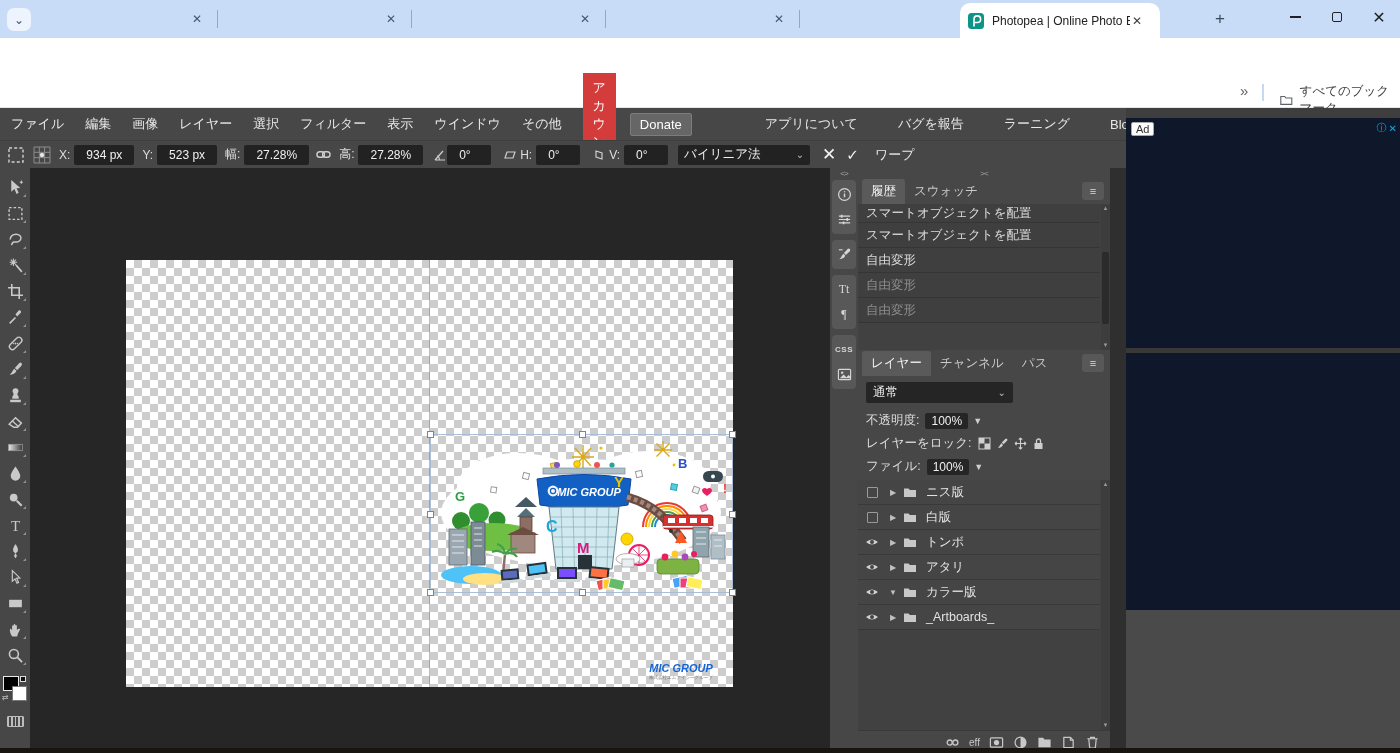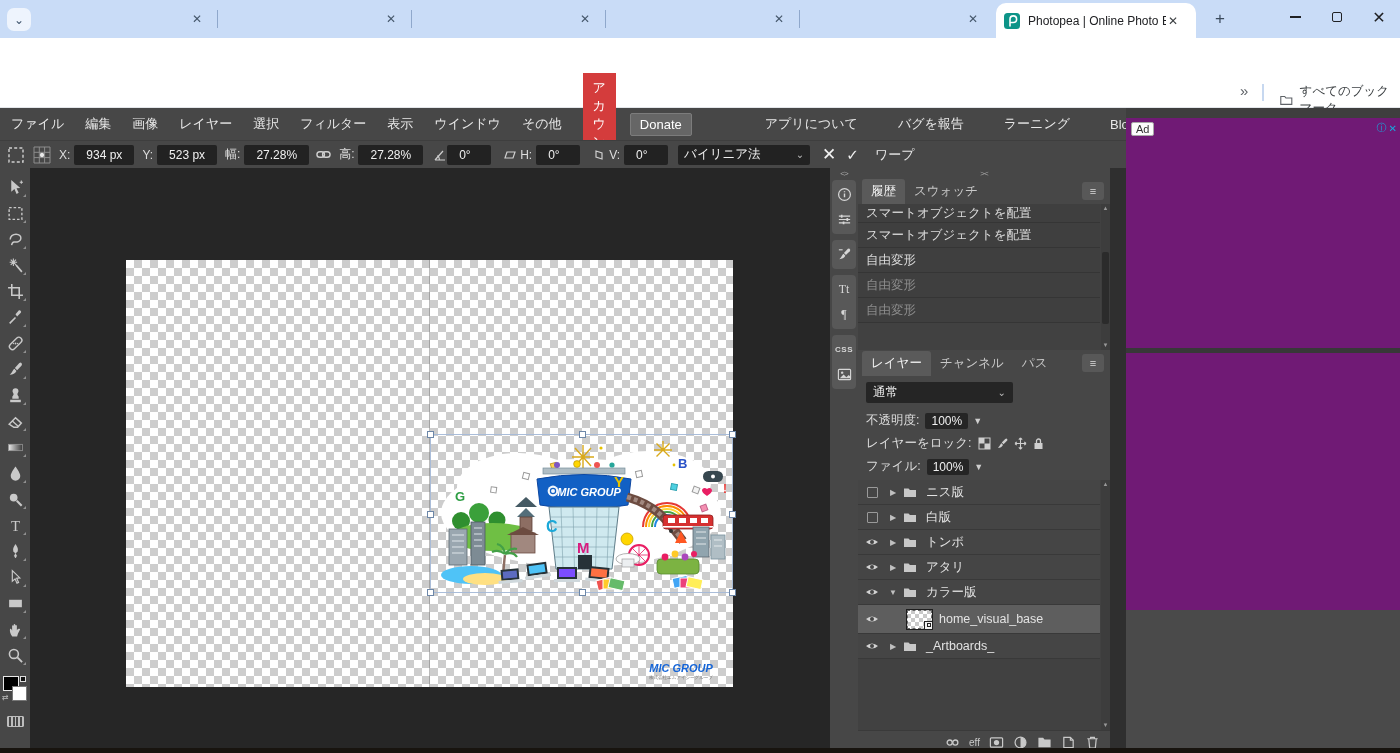--- a/index.html
+++ b/index.html
@@ -7,21 +7,21 @@
     font-family:"Liberation Sans","DejaVu Sans",sans-serif; }
   #screen { position:relative; width:1400px; height:753px; background:#474747; }
 
   
   #tabstrip { position:absolute; left:0; top:0; width:1400px; height:38px; background:#c9dcf7; }
   .tabsearch { position:absolute; left:7px; top:8px; width:24px; height:23px; border-radius:7px;
     background:#eef4fd; color:#41566e; font-size:12px; display:flex; align-items:center; justify-content:center; }
   .ghost-tab { position:absolute; top:0; height:38px; display:flex; align-items:center; justify-content:flex-end; }
   .ghost-tab .tclose { color:#45576b; font-size:12px; margin-right:14px; }
   .tab-sep { position:absolute; top:10px; width:1px; height:18px; background:#8fa8cc; }
-  #active-tab { position:absolute; left:996px; top:3px; width:200px; height:35px; background:#fff;
+  #active-tab { position:absolute; left:960px; top:3px; width:200px; height:35px; background:#fff;
     border-radius:10px 10px 0 0; display:flex; align-items:center; padding:0 8px; }
   #active-tab .title { font-size:12px; color:#202124; margin-left:8px; white-space:nowrap; overflow:hidden; width:138px; }
   #active-tab .tclose { color:#3c4043; font-size:12px; margin-left:2px; }
   .newtab { position:absolute; left:1208px; top:7px; width:24px; height:24px; color:#3a4a5c; font-size:17px;
     display:flex; align-items:center; justify-content:center; }
   .wc { position:absolute; top:0; width:42px; height:34px; display:flex; align-items:center; justify-content:center; color:#202124; }
   .wc-min-bar { width:11px; height:1.5px; background:#202124; display:block; }
   .wc-max-box { width:10px; height:10px; border:1.5px solid #202124; border-radius:2px; display:block; }
 
   
@@ -170,21 +170,21 @@
   .sobadge i { display:block; width:4px; height:4px; border:1px solid #222; }
   #laybottom { height:23px; border-top:1px solid #3a3a3a; display:flex; align-items:center; justify-content:flex-end;
     gap:9px; padding-right:10px; color:#c9c9c9; }
   #laybottom svg { width:15px; height:15px; }
   #laybottom .eff { font-size:10px; color:#c9c9c9;text-align:center; }
 
   
   #divcol { position:absolute; left:1110px; top:60px; width:16px; height:585px; background:#2f2f2f; }
   #adcol { position:absolute; left:1126px; top:0; width:274px; height:645px; background:#4a4a4a; }
   .ad-strip { height:10px; background:#3e3e3e; }
-  .adbox { position:relative; background:#701a75; }
+  .adbox { position:relative; background:#0f172a; }
   .ad-badge { position:absolute; left:5px; top:4px; border:1px solid #a8a8a8; background:#fcfcfc; border-radius:2px;
     padding:0 4px; font-size:11px; color:#333; }
   .ad-ctl { position:absolute; right:3px; top:3px; font-size:10px; color:#18a8dc; display:flex; align-items:center; gap:2px; }
   .ad-gap { height:5px; background:#383838; }
 
   #bottomstrip { position:absolute; left:0; top:748px; width:1400px; height:5px; background:#18140f; }
 </style>
 </head>
 <body>
 
@@ -885,34 +885,20 @@
                 </svg>
               </span>
             <span class="exp">▼</span>
             <span class="fold">
                 <svg viewBox="0 0 14 11">
                   <path d="M1 1.5h4.5L7 3h6v7H1z" fill="#c8c8c8"></path>
                 </svg>
               </span>
             <span class="lname">カラー版</span>
           </div>
-          <div class="lrow tall selected">
-            <span class="vis">
-                <svg viewBox="0 0 14 10">
-                  <path d="M1 5Q7 0 13 5Q7 10 1 5Z" fill="#d2d2d2"></path>
-                  <circle cx="7" cy="5" r="2" fill="#454545"></circle>
-                </svg>
-              </span>
-            <span class="lthumb dashed">
-                <span class="sobadge">
-                  <i></i>
-                </span>
-              </span>
-            <span class="lname">home_visual_base</span>
-          </div>
           <div class="lrow">
             <span class="vis">
                 <svg viewBox="0 0 14 10">
                   <path d="M1 5Q7 0 13 5Q7 10 1 5Z" fill="#d2d2d2"></path>
                   <circle cx="7" cy="5" r="2" fill="#454545"></circle>
                 </svg>
               </span>
             <span class="exp">▶</span>
             <span class="fold">
                 <svg viewBox="0 0 14 11">

